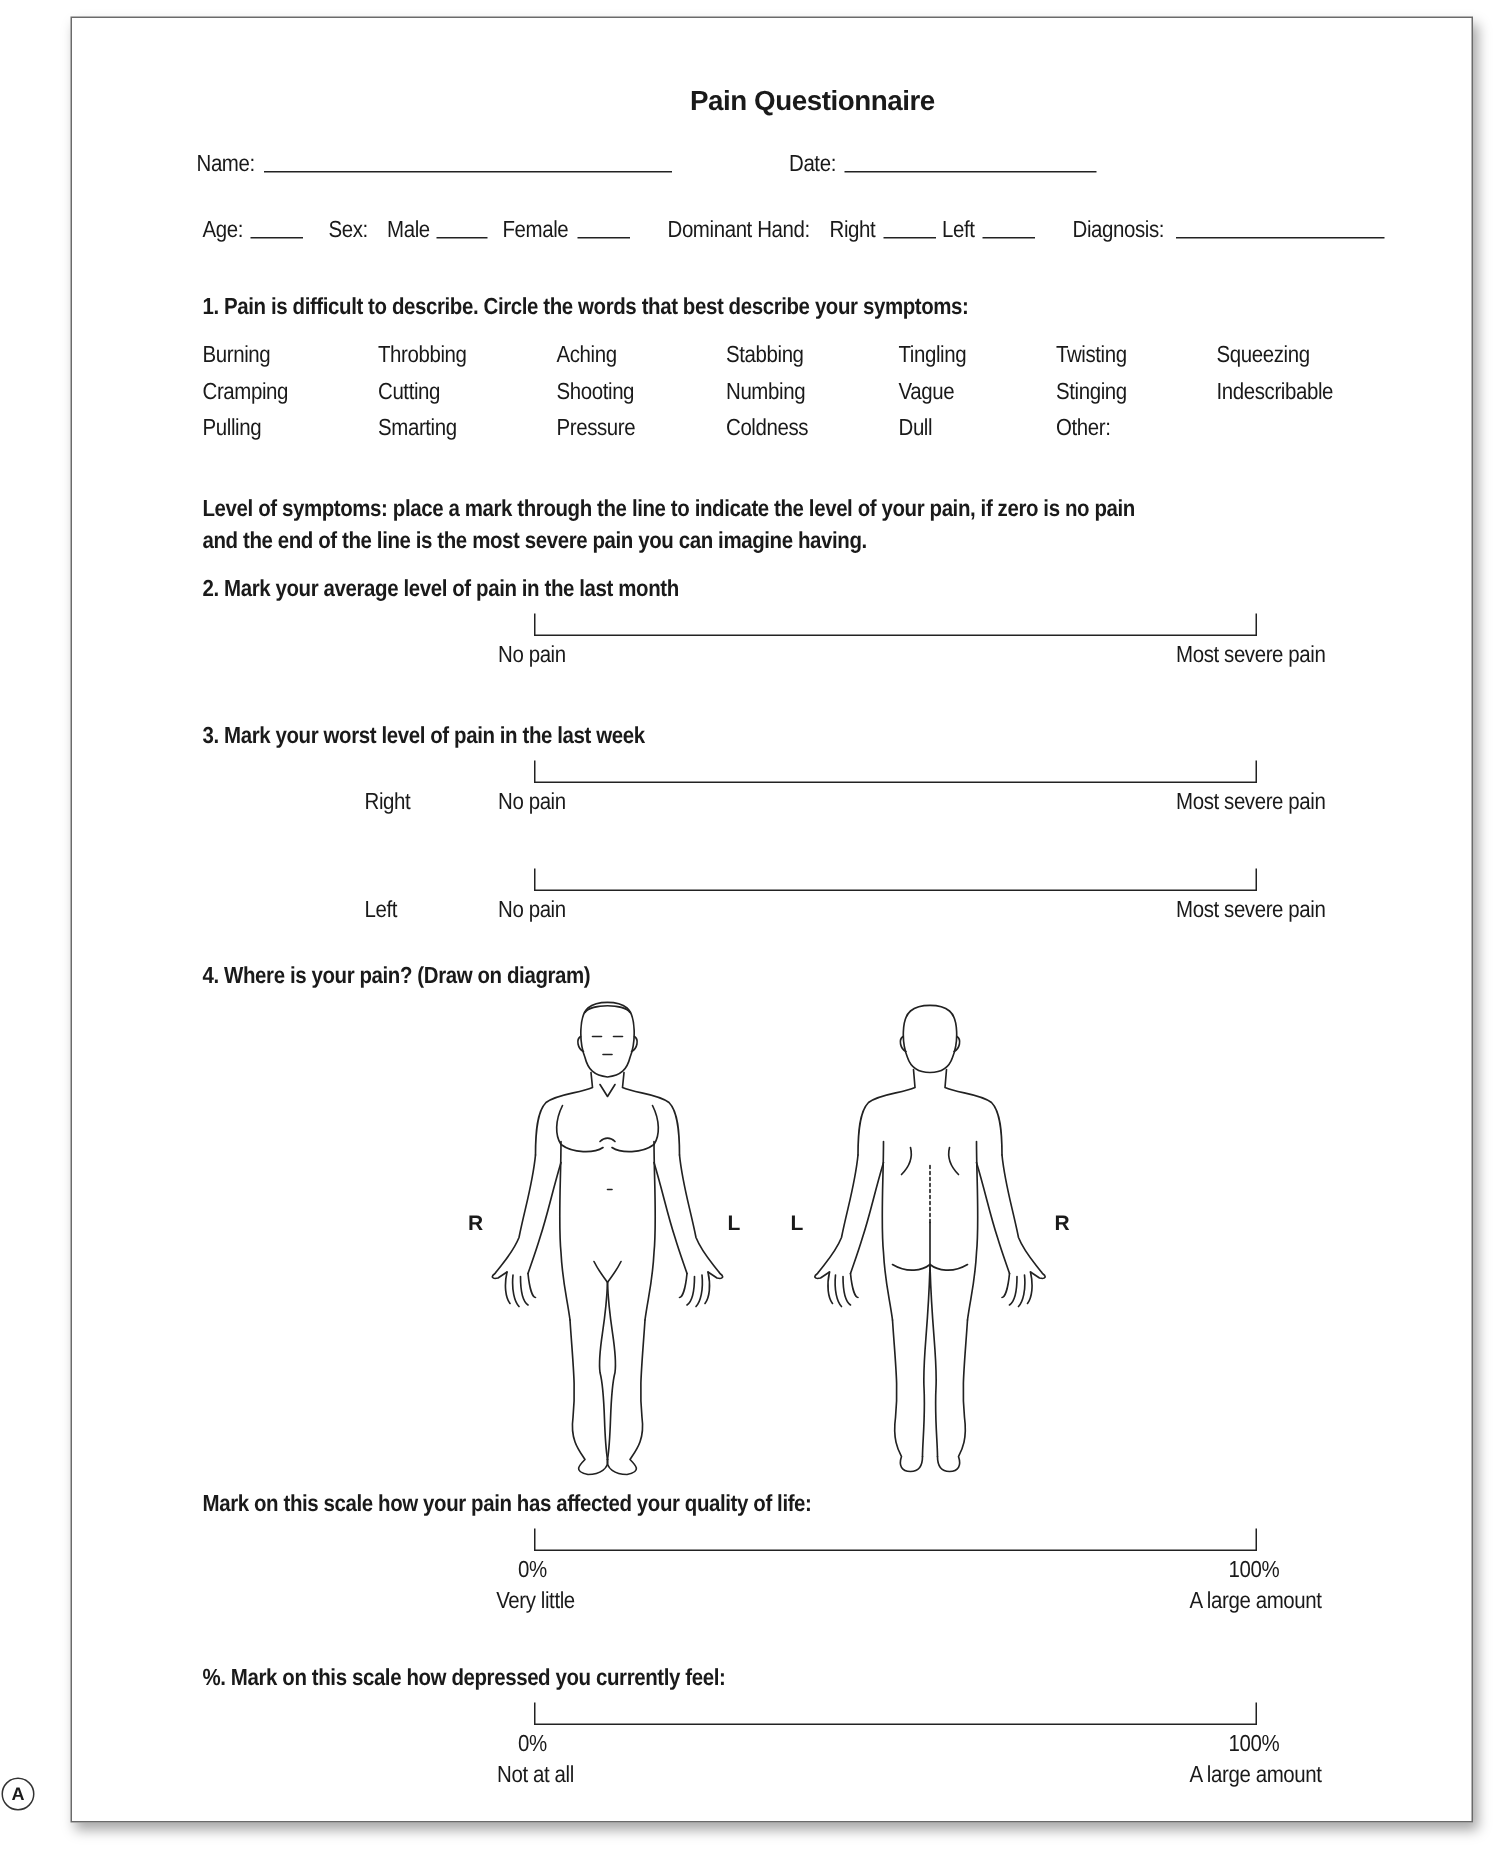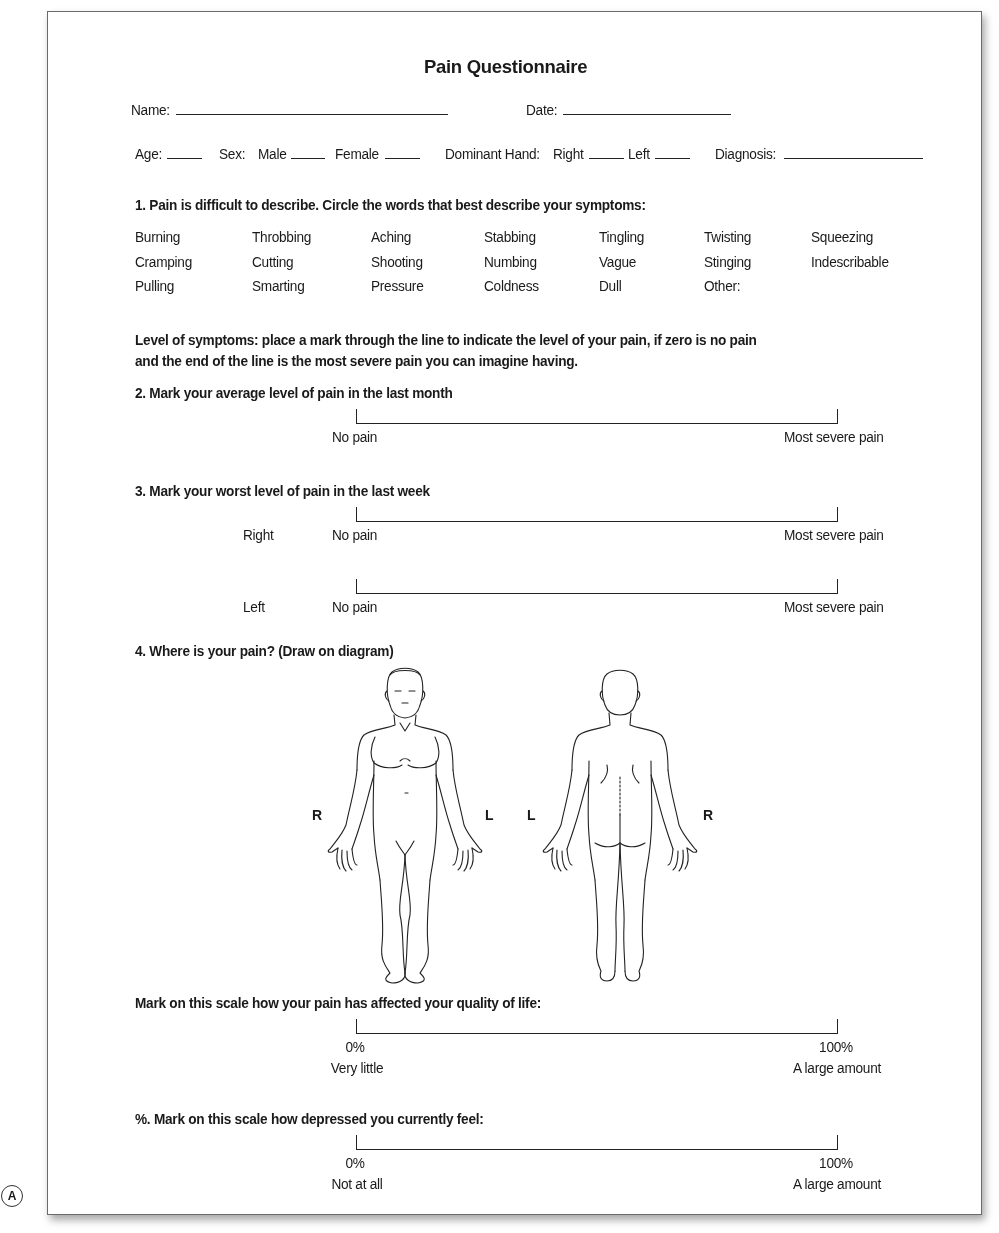--- a/index.html
+++ b/index.html
@@ -20,21 +20,21 @@
               font-weight:bold; text-align:center; line-height:20px; }
   svg .fig { fill:none; stroke:#222; stroke-width:1.1; stroke-linejoin:round; stroke-linecap:round; }
   .rl { font-size:14px; font-weight:bold; }
   .c { text-align:center; transform:translateX(-50%) scaleX(0.88); transform-origin:center top; }
 </style>
 </head>
 <body>
 
 <div class="page"></div>
 
-<div class="abs title" style="left:424px;top:56px;">Pain Questionnaire</div>
+<div class="abs title" style="left:460px;top:56px;">Pain Questionnaire</div>
 
 <div class="abs t" style="left:131px;top:101px;">Name:</div>
 <div class="blank" style="left:176px;top:114px;width:272px;"></div>
 <div class="abs t" style="left:526px;top:101px;">Date:</div>
 <div class="blank" style="left:563px;top:114px;width:168px;"></div>
 
 <div class="abs t" style="left:135px;top:145px;">Age:</div>
 <div class="blank" style="left:167px;top:158px;width:35px;"></div>
 <div class="abs t" style="left:219px;top:145px;">Sex:</div>
 <div class="abs t" style="left:258px;top:145px;">Male</div>

